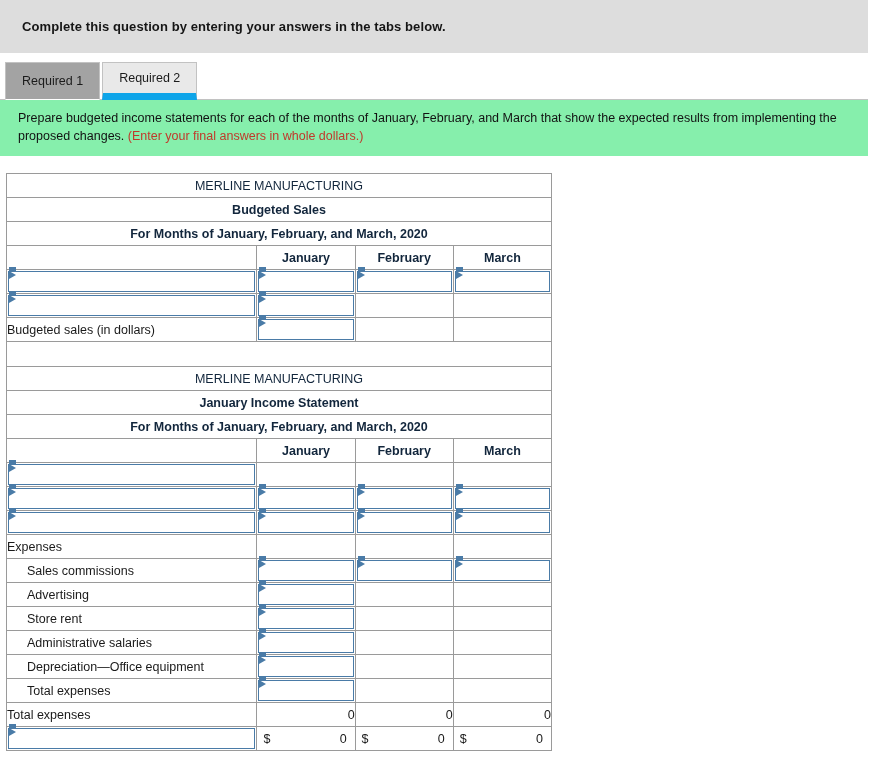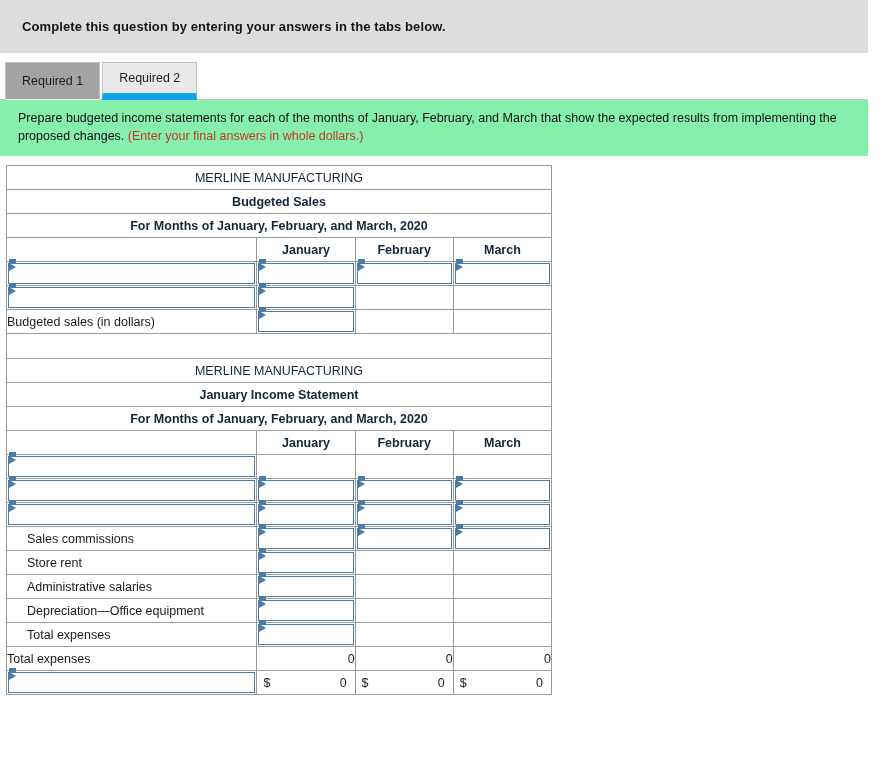--- a/index.html
+++ b/index.html
@@ -86,21 +86,21 @@
     line-height: 18px;
     color: #121212;
     min-height: 48px;
   }
   .prompt-red {
     color: #c0392b;
   }
 
   
   .sheet-wrap {
-    padding-top: 9px;
+    padding-top: 17px;
     padding-left: 6px;
   }
   table.sheet {
     border-collapse: collapse;
     width: 546px;
     table-layout: fixed;
     font-size: 12.5px;
   }
   table.sheet td {
     border: 1px solid #9a9a9a;
@@ -320,32 +320,46 @@
             <div class="fld sel"></div>
           </td>
     <td class="has-fld">
             <div class="fld sel"></div>
           </td>
     <td class="has-fld">
             <div class="fld sel"></div>
           </td>
   </tr>
 
+  <tr>
+    <td class="lbl">Expenses</td>
+    <td></td>
+    <td></td>
+    <td></td>
+  </tr>
 
   <tr>
     <td class="lbl indent">Sales commissions</td>
     <td class="has-fld">
             <div class="fld sel"></div>
           </td>
     <td class="has-fld">
             <div class="fld sel"></div>
           </td>
     <td class="has-fld">
             <div class="fld sel"></div>
           </td>
+  </tr>
+  <tr>
+    <td class="lbl indent">Advertising</td>
+    <td class="has-fld">
+            <div class="fld sel"></div>
+          </td>
+    <td></td>
+    <td></td>
   </tr>
   <tr>
     <td class="lbl indent">Store rent</td>
     <td class="has-fld">
             <div class="fld sel"></div>
           </td>
     <td></td>
     <td></td>
   </tr>
   <tr>

